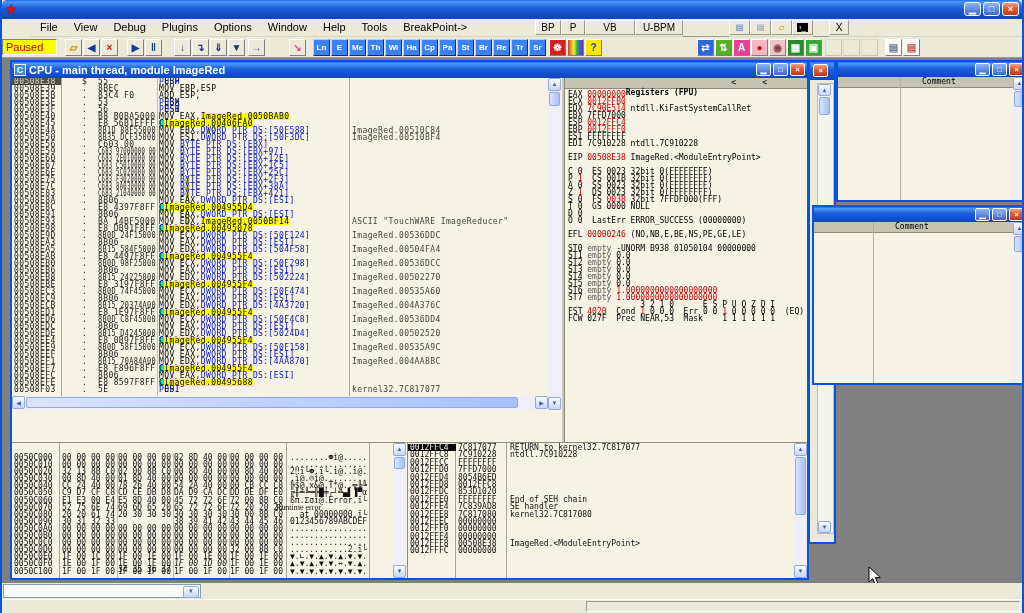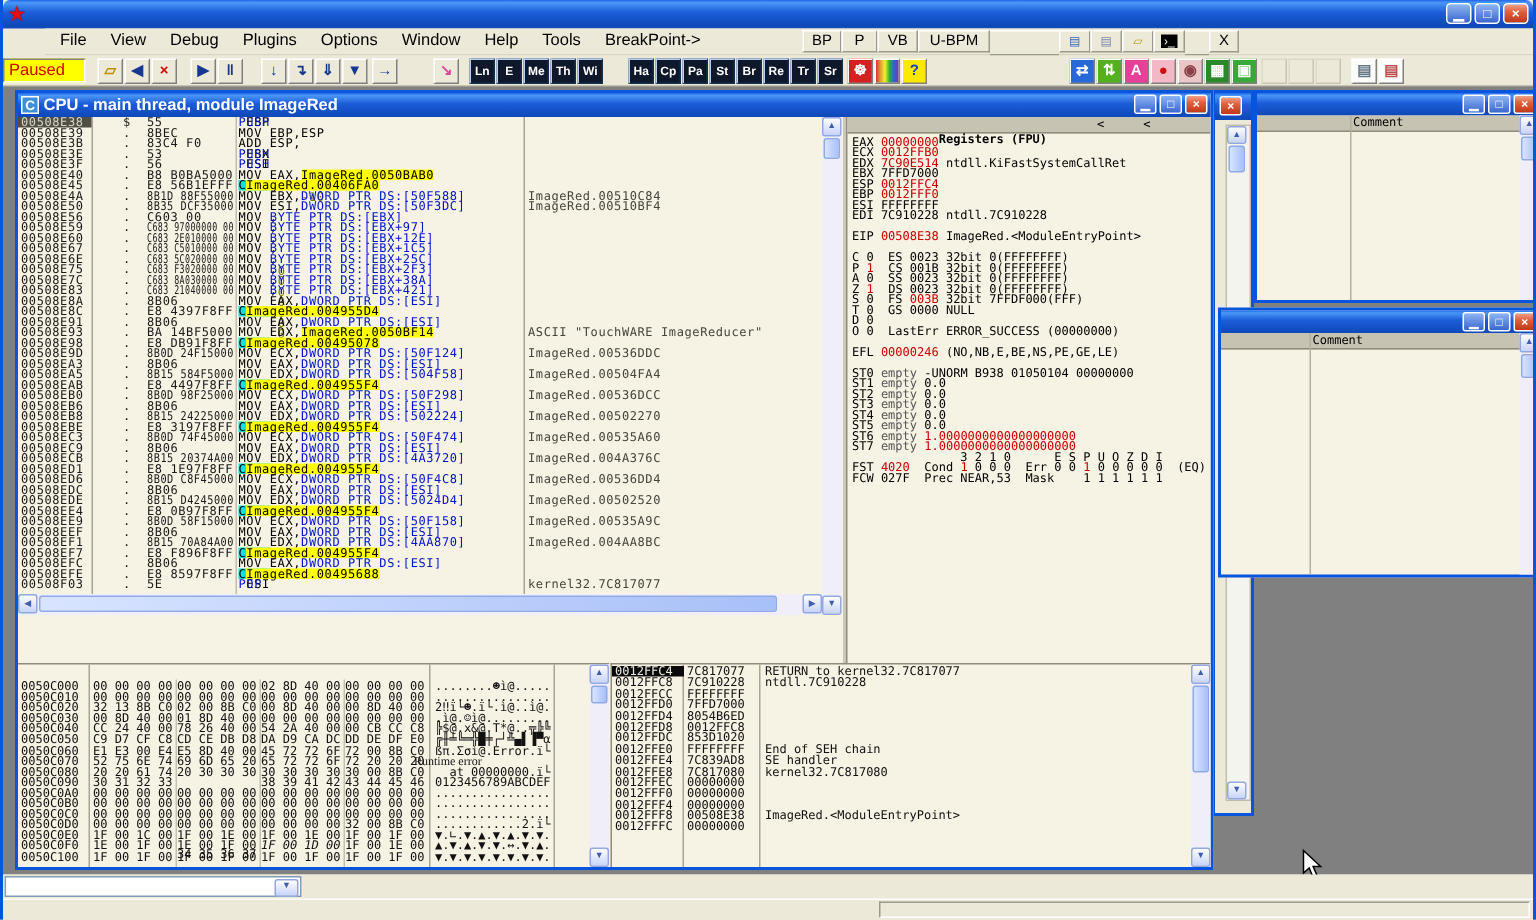--- a/index.html
+++ b/index.html
@@ -28,21 +28,21 @@
   .mgap{height:15px;border-top:1px solid #fff;border-bottom:1px solid #9C9A8C;}
   
   #toolbar{position:absolute;left:0;right:0;top:37px;height:20px;background:#ECE9D8;display:flex;
     align-items:center;border-bottom:1px solid #9C9A8C;}
   #paused{width:55px;height:16px;box-sizing:border-box;background:#FFFF00;color:#D00000;
     border:1px solid;border-color:#808080 #fff #fff #808080;font-size:11px;line-height:14px;padding-left:3px;}
   .tbtn{width:17px;height:17px;box-sizing:border-box;border:1px solid;
     border-color:#FFFFFF #808080 #808080 #FFFFFF;background:#ECE9D8;display:flex;align-items:center;
     justify-content:center;font-size:10px;font-weight:bold;flex:none;}
   .tbtn.flat{border-color:#DDD9C8 #C8C4B4 #C8C4B4 #DDD9C8;}
-  .lbtn{background:#0f172a;color:#fff;font-size:8px;border-color:#B8D0F0 #14304F #14304F #B8D0F0;}
+  .lbtn{background:#3b82f6;color:#fff;font-size:8px;border-color:#B8D0F0 #14304F #14304F #B8D0F0;}
   .rainbow{background:linear-gradient(90deg,#E03030,#E0A030,#F0F030,#30B030,#3060E0,#8030B0);}
   
   #mdi{position:absolute;left:0;right:0;top:58px;height:525px;background:#808080;overflow:hidden;}
   .wtb{background:linear-gradient(180deg,#2166E8 0%,#4A96F8 10%,#1B5CD8 45%,#0E48B8 100%);}
   .mono{font-family:"DejaVu Sans Mono",monospace;}
   
   #cpu{position:absolute;left:8px;top:2px;width:799px;height:520px;border:2px solid #0855DD;
     box-sizing:border-box;background:#F6F2E4;z-index:3;}
   #cpu-tb{position:absolute;left:0;right:0;top:0;height:16px;display:flex;align-items:center;}
   #cpu-icon{width:12px;height:12px;margin:0 3px 0 2px;background:#3E8ED8;border:1px solid #fff;
@@ -107,21 +107,21 @@
     box-sizing:border-box;background:#ECE9D8;z-index:0;}
   #strip-tb{position:absolute;left:0;right:0;top:0;height:18px;}
   #strip-scroll{position:absolute;left:7px;top:21px;bottom:8px;width:15px;background:#F4F4EE;
     border:1px solid #C0BCAC;}
   .cwin{position:absolute;border:2px solid #0855DD;box-sizing:border-box;background:#F6F2E4;}
   #cmt1{left:834px;top:2px;width:192px;height:142px;z-index:1;}
   #cmt2{left:810px;top:147px;width:216px;height:180px;z-index:2;}
   .cwin .tb{position:absolute;left:0;right:0;top:0;height:15px;}
   .cwin .hdr{position:absolute;left:0;right:0;top:15px;height:10px;background:#C6C3B3;
     border-bottom:1px solid #8F8B7D;font-size:8px;line-height:9px;white-space:pre;}
-  .cwin .hdr span{position:absolute;top:0;font-family:"DejaVu Sans Mono",monospace;}
+  .cwin .hdr span{position:absolute;top:0;font-family:"DejaVu Sans Mono",monospace;margin-left:20px;}
   
   #cursor{position:absolute;left:866px;top:508px;z-index:50;}
   
   #comborow{position:absolute;left:0;right:0;top:583px;height:16px;background:#ECE9D8;}
   #combo{position:absolute;left:1px;top:1px;width:198px;height:14px;background:#fff;
     border:1px solid #7F9DB9;box-sizing:border-box;}
   #combo-btn{position:absolute;right:1px;top:1px;width:14px;height:10px;border-radius:2px;
     border:1px solid #93A8E0;background:linear-gradient(180deg,#FDFDFF,#C8D4F8);color:#3D5FB3;
     font-size:6px;line-height:9px;text-align:center;}
   #statusbar{position:absolute;left:0;right:0;top:599px;height:14px;background:#ECE9D8;border-top:1px solid #fff;}
@@ -150,21 +150,21 @@
         <div class="mitem">Plugins</div>
         <div class="mitem">Options</div>
         <div class="mitem">Window</div>
         <div class="mitem">Help</div>
         <div class="mitem">Tools</div>
         <div class="mitem">BreakPoint-&gt;</div>
       </div>
     <div id="menu-extra">
         <div class="mcell" style="width: 26px;">BP</div>
         <div class="mcell" style="width: 24px;">P</div>
-        <div class="mcell" style="width: 27px; text-align: center;">VB</div>
+        <div class="mcell" style="width: 50px; text-align: center;">VB</div>
         <div class="mcell" style="width: 48px;">U-BPM</div>
         <div class="mgap" style="width: 46px;"></div>
         <div class="mcell" style="width: 21px;">
           <span style="color: rgb(51, 102, 187); font-size: 8px;">▤</span>
         </div>
         <div class="mcell" style="width: 21px;">
           <span style="color: rgb(119, 136, 170); font-size: 8px;">▤</span>
         </div>
         <div class="mcell" style="width: 21px;">
           <span style="color: rgb(192, 144, 0); font-size: 8px;">▱</span>
@@ -211,21 +211,21 @@
           <span style="color: rgb(22, 56, 142);">→</span>
         </div>
         <div class="tbtn" style="margin-left: 24px;">
           <span style="color: rgb(224, 71, 158);">↘</span>
         </div>
         <div class="tbtn lbtn" style="margin-left: 7px;">Ln</div>
         <div class="tbtn lbtn" style="margin-left: 1px;">E</div>
         <div class="tbtn lbtn" style="margin-left: 1px;">Me</div>
         <div class="tbtn lbtn" style="margin-left: 1px;">Th</div>
         <div class="tbtn lbtn" style="margin-left: 1px;">Wi</div>
-        <div class="tbtn lbtn" style="margin-left: 17px;">Ha</div>
+        <div class="tbtn lbtn" style="margin-left: 1px;">Ha</div>
         <div class="tbtn lbtn" style="margin-left: 1px;">Cp</div>
         <div class="tbtn lbtn" style="margin-left: 1px;">Pa</div>
         <div class="tbtn lbtn" style="margin-left: 1px;">St</div>
         <div class="tbtn lbtn" style="margin-left: 1px;">Br</div>
         <div class="tbtn lbtn" style="margin-left: 1px;">Re</div>
         <div class="tbtn lbtn" style="margin-left: 1px;">Tr</div>
         <div class="tbtn lbtn" style="margin-left: 1px;">Sr</div>
         <div class="tbtn" style="margin-left: 3px; background: rgb(212, 32, 32);">
           <span style="color: rgb(255, 255, 255);">☸</span>
         </div>

